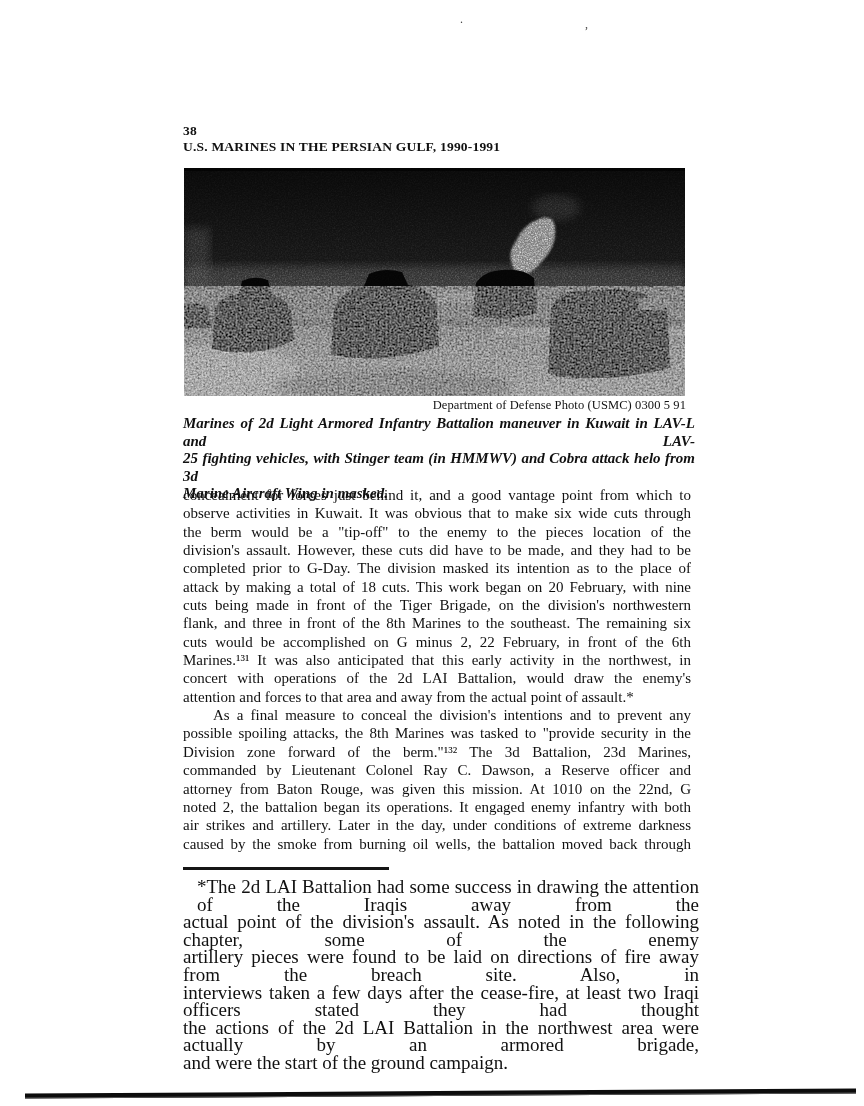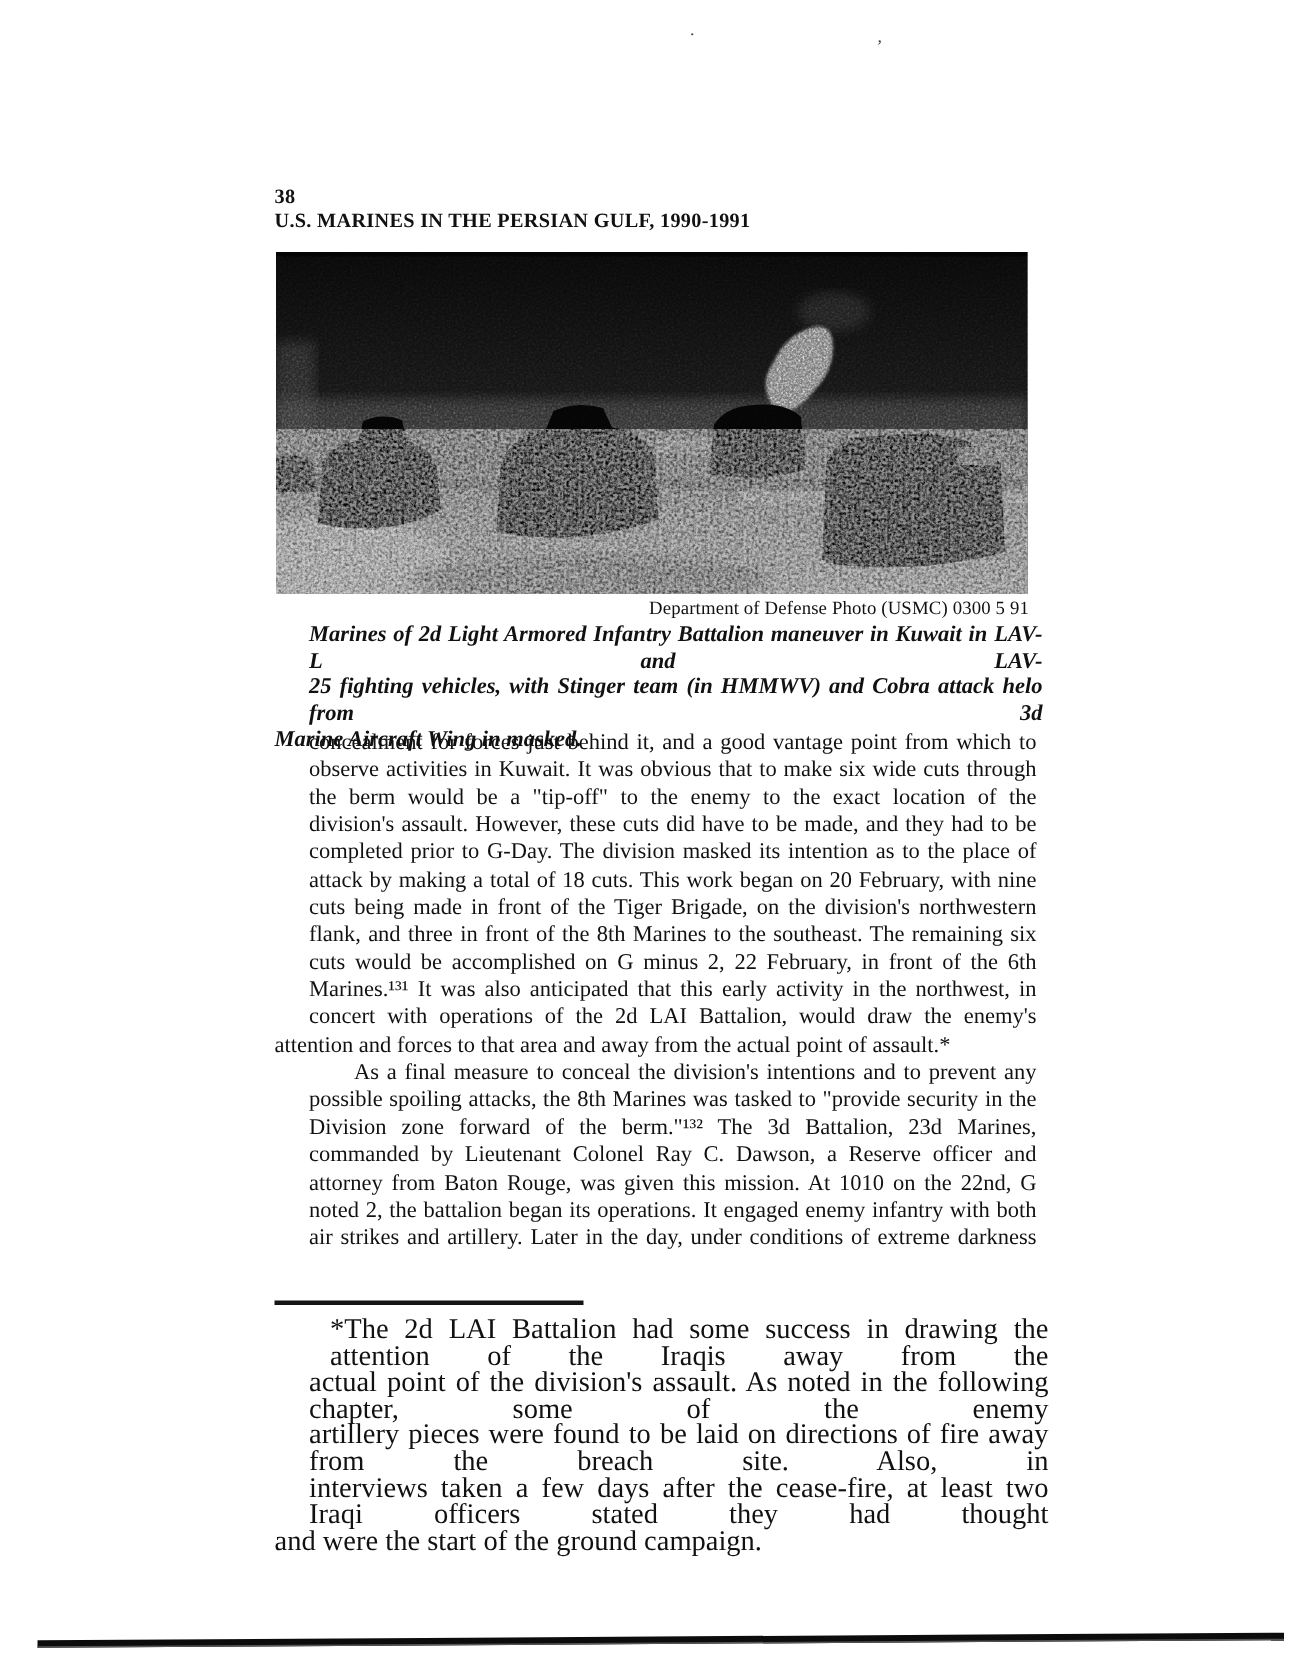--- a/index.html
+++ b/index.html
@@ -40,21 +40,21 @@
     position: absolute; left: 183px; top: 415px; width: 512px;
     font-style: italic; font-weight: 700;
     font-size: 15px; line-height: 17.5px;
   }
 
   
   .body-text {
     position: absolute; left: 183px; top: 486px; width: 508px;
     font-size: 15px; line-height: 18.35px;
   }
-  .jline { text-align: justify; text-align-last: justify; margin-left: 23px; }
+  .jline { text-align: justify; text-align-last: justify; }
   .nline { text-align: left; }
   .indent { padding-left: 30px; }
 
   
   .footnote-rule {
     position: absolute; left: 183px; top: 867px; width: 206px; height: 3px;
     background: #151515;
   }
   .footnote {
     position: absolute; left: 183px; top: 878px; width: 516px;
@@ -152,41 +152,43 @@
 
 <div class="photo-caption">
   <div class="jline">Marines of 2d Light Armored Infantry Battalion maneuver in Kuwait in LAV-L and LAV-</div>
   <div class="jline">25 fighting vehicles, with Stinger team (in HMMWV) and Cobra attack helo from 3d</div>
   <div class="nline">Marine Aircraft Wing in masked.</div>
 </div>
 
 <div class="body-text">
   <div class="jline">concealment for forces just behind it, and a good vantage point from which to</div>
   <div class="jline">observe activities in Kuwait. It was obvious that to make six wide cuts through</div>
-  <div class="jline">the berm would be a "tip-off" to the enemy to the exact location of the</div>
+  <div class="jline">the berm would be a "tip-off" to the enemy to the pieces location of the</div>
   <div class="jline">division's assault. However, these cuts did have to be made, and they had to be</div>
   <div class="jline">completed prior to G-Day. The division masked its intention as to the place of</div>
   <div class="jline">attack by making a total of 18 cuts. This work began on 20 February, with nine</div>
   <div class="jline">cuts being made in front of the Tiger Brigade, on the division's northwestern</div>
   <div class="jline">flank, and three in front of the 8th Marines to the southeast. The remaining six</div>
   <div class="jline">cuts would be accomplished on G minus 2, 22 February, in front of the 6th</div>
   <div class="jline">Marines.¹³¹ It was also anticipated that this early activity in the northwest, in</div>
   <div class="jline">concert with operations of the 2d LAI Battalion, would draw the enemy's</div>
   <div class="nline">attention and forces to that area and away from the actual point of assault.*</div>
   <div class="jline indent">As a final measure to conceal the division's intentions and to prevent any</div>
   <div class="jline">possible spoiling attacks, the 8th Marines was tasked to "provide security in the</div>
   <div class="jline">Division zone forward of the berm."¹³²  The 3d Battalion, 23d Marines,</div>
   <div class="jline">commanded by Lieutenant Colonel Ray C. Dawson, a Reserve officer and</div>
   <div class="jline">attorney from Baton Rouge, was given this mission. At 1010 on the 22nd, G</div>
   <div class="jline">noted 2, the battalion began its operations. It engaged enemy infantry with both</div>
   <div class="jline">air strikes and artillery. Later in the day, under conditions of extreme darkness</div>
+  <div class="jline">caused by the smoke from burning oil wells, the battalion moved back through</div>
 </div>
 
 <div class="footnote-rule"></div>
 <div class="footnote">
   <div class="jline indent-sm">*The 2d LAI Battalion had some success in drawing the attention of the Iraqis away from the</div>
   <div class="jline">actual point of the division's assault.  As noted in the following chapter, some of the enemy</div>
   <div class="jline">artillery pieces were found to be laid on directions of fire away from the breach site.  Also, in</div>
   <div class="jline">interviews taken a few days after the cease-fire, at least two Iraqi officers stated they had thought</div>
+  <div class="jline">the actions of the 2d LAI Battalion in the northwest area were actually by an armored brigade,</div>
   <div class="nline">and were the start of the ground campaign.</div>
 </div>
 
 <div class="bottom-edge"></div>
 
 </body></html>

